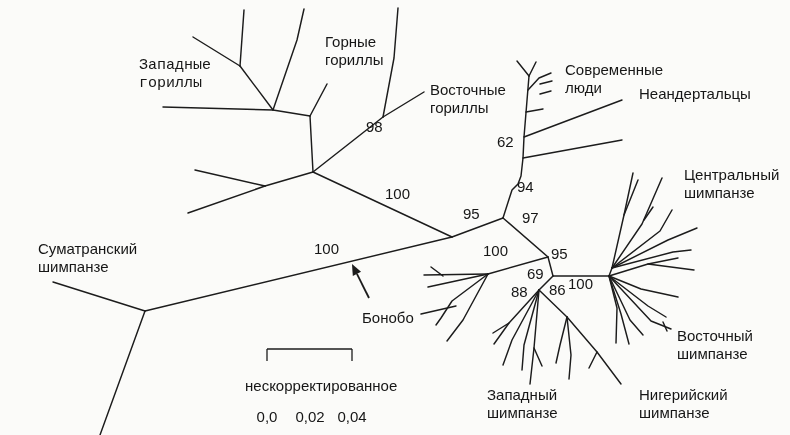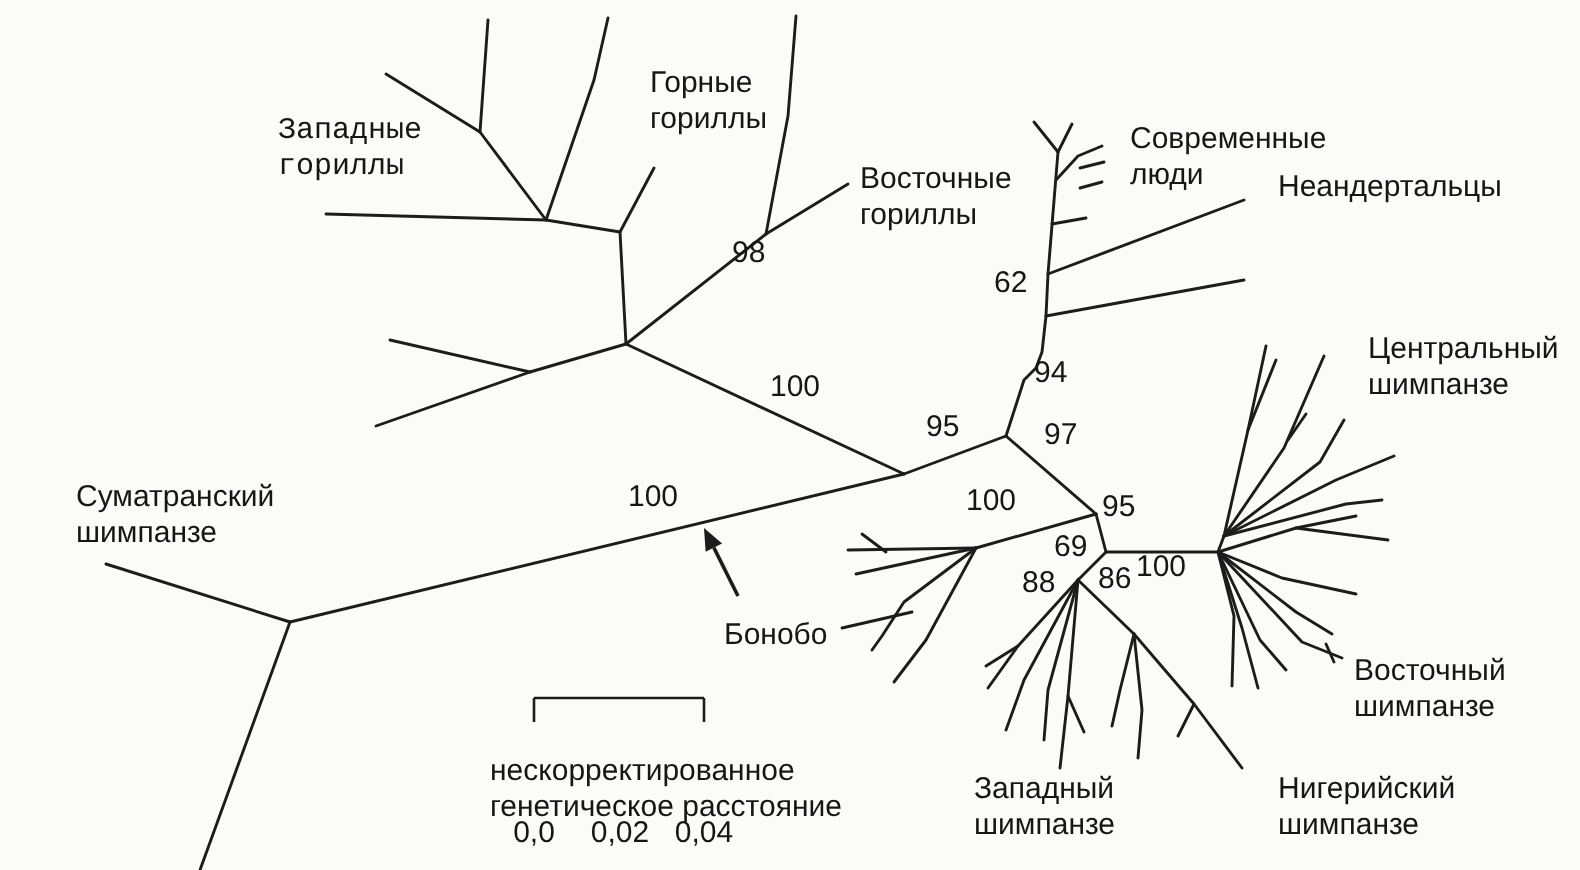--- a/index.html
+++ b/index.html
@@ -145,18 +145,17 @@
       <div class="bootstrap-value" style="left: 522px; top: 210px;">97</div>
       <div class="bootstrap-value" style="left: 483px; top: 243px;">100</div>
       <div class="bootstrap-value" style="left: 551px; top: 246px;">95</div>
       <div class="bootstrap-value" style="left: 527px; top: 266px;">69</div>
       <div class="bootstrap-value" style="left: 511px; top: 284px;">88</div>
       <div class="bootstrap-value" style="left: 549px; top: 282px;">86</div>
       <div class="bootstrap-value" style="left: 568px; top: 276px;">100</div>
     </div>
   <div class="layer">
     <div id="scale-caption-1" class="scale-caption">нескорректированное</div>
-    <div id="scale-caption-2" class="scale-caption">генетическое расстояние</div>
   <div class="scale-tick" style="left: 267px; top: 361px;">0,0</div>
       <div class="scale-tick" style="left: 310px; top: 361px;">0,02</div>
       <div class="scale-tick" style="left: 352px; top: 361px;">0,04</div>
     </div>
 </div>
 
 </body></html>

